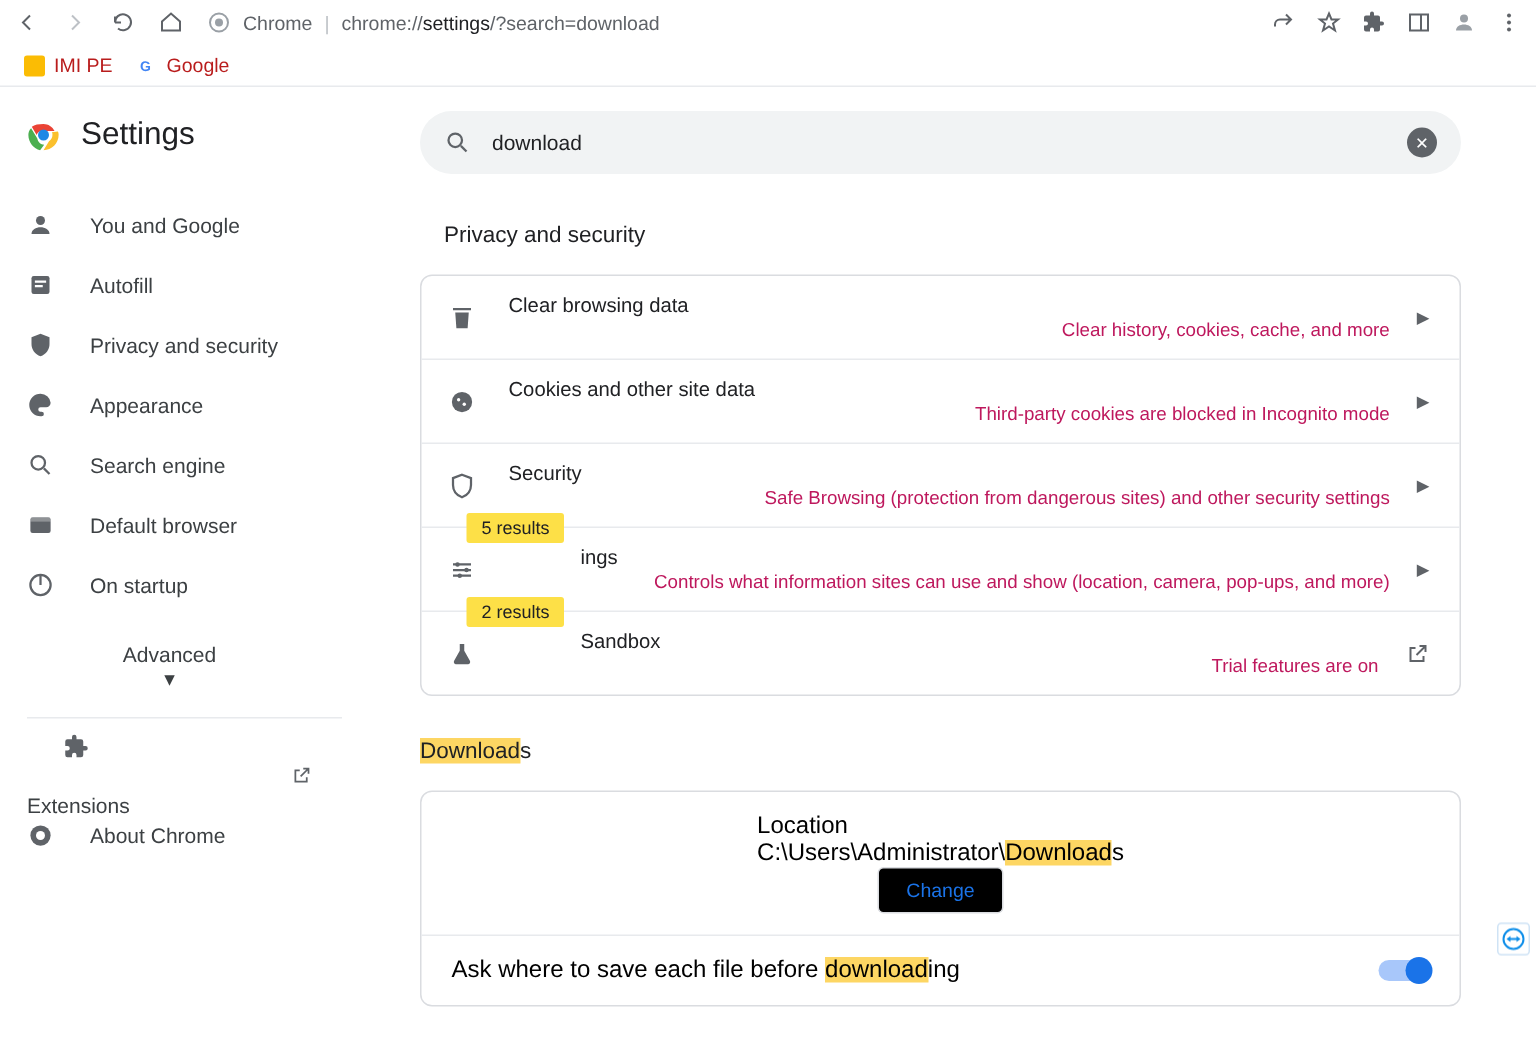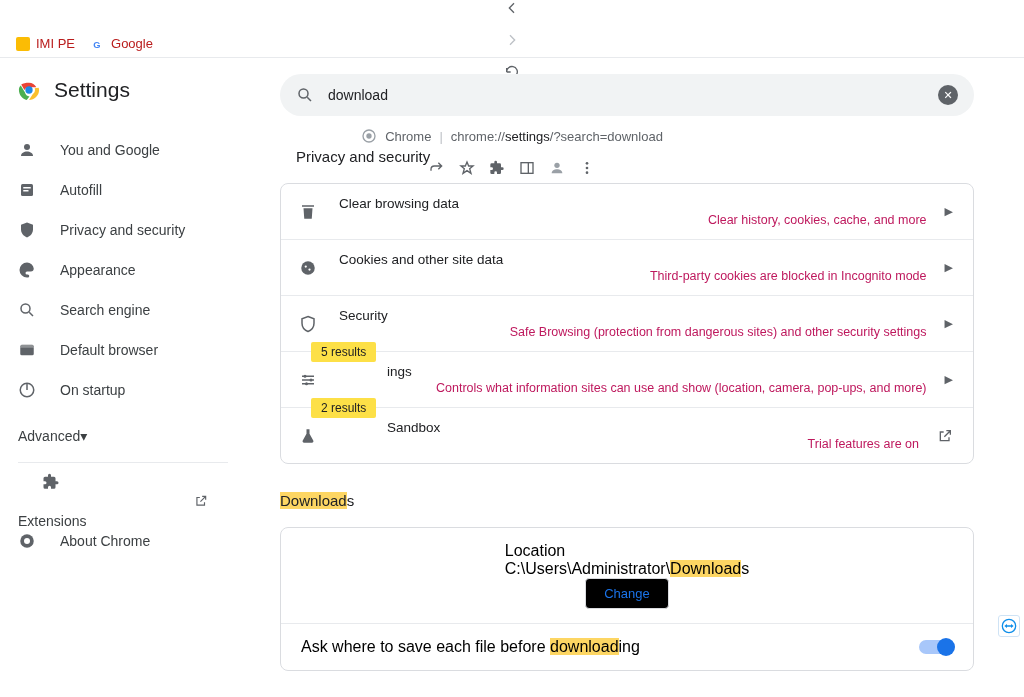--- a/index.html
+++ b/index.html
@@ -1,38 +1,38 @@
 <!DOCTYPE html>
 <html><head>
 <meta charset="utf-8">
 <style>
 * { box-sizing: border-box; margin: 0; padding: 0; font-family: Arial, "Segoe UI", sans-serif; }
 body { width: 1024px; height: 697px; background: #fff; overflow: hidden; position: relative; }
 
 
-.chrome-bar { height: 30px; display: flex; align-items: center; padding: 0 10px; gap: 16px; background:#fff;flex-direction:column; }
+.chrome-bar { height: 30px; display: flex; align-items: center; padding: 0 10px; gap: 16px; background:#fff; }
 .chrome-bar .nav-ic { width: 16px; height: 16px; display:flex; align-items:center; justify-content:center; color:#5f6368; }
 .chrome-bar .addr { flex:1; display:flex; align-items:center; gap:8px; color:#5f6368; font-size:13px; }
 .chrome-bar .addr .strong { color:#202124; }
 .chrome-bar .right-ic { display:flex; gap:14px; align-items:center; color:#5f6368; }
 .chrome-bar svg { width:16px; height:16px; }
 
 .bookmark-bar { height:28px; display:flex; align-items:center; gap:16px; padding:0 16px; font-size:13px; color:#b91c1c; border-bottom:1px solid #e8eaed;}
 .bookmark-bar .bk { display:flex; align-items:center; gap:6px; }
 .bk-ic { width:14px; height:14px; border-radius:2px; }
 
 
 .content { display:flex; height:calc(100% - 58px); }
 .sidebar { width:260px; padding:20px 0 0 18px; }
 .logo-row { display:flex; align-items:center; gap:14px; margin-bottom:28px; }
 .chrome-logo { width:22px; height:22px; }
 .title { font-size:21px; font-weight:400; color:#202124; }
 .side-item { display:flex; align-items:center; gap:22px; height:40px; color:#3c4043; font-size:14px; cursor:pointer; }
 .side-item .ic { width:20px; color:#5f6368; display:flex; align-items:center; }
-.adv { display:flex; align-items:center; justify-content:flex-start; width:190px; margin-top:18px; margin-bottom:10px; font-size:14px; color:#3c4043; cursor:pointer;}
+.adv { display:flex; align-items:center; justify-content:center; width:190px; margin-top:18px; margin-bottom:10px; font-size:14px; color:#3c4043; cursor:pointer;flex-direction:column;}
 .sep { height:1px; background:#e8eaed; width:210px; margin:18px 0; }
 .ext-row { display:flex; align-items:center; justify-content:space-between; width:190px; }
 
 .main { flex:1; padding:16px 50px 20px 20px; overflow:auto; }
 .searchbox { background:#f1f3f4; border-radius:24px; height:42px; display:flex; align-items:center; padding:0 16px; gap:14px; margin-bottom:32px; }
 .searchbox input { border:none; background:transparent; outline:none; font-size:14px; flex:1; color:#202124; }
 .clear-btn { width:20px; height:20px; border-radius:50%; background:#5f6368; color:#fff; display:flex; align-items:center; justify-content:center; font-size:11px; cursor:pointer; }
 
 .section-h { font-size:15px; font-weight:500; color:#202124; margin:0 0 18px 16px; }
 .card { border:1px solid #dadce0; border-radius:8px; margin-bottom:28px; }

